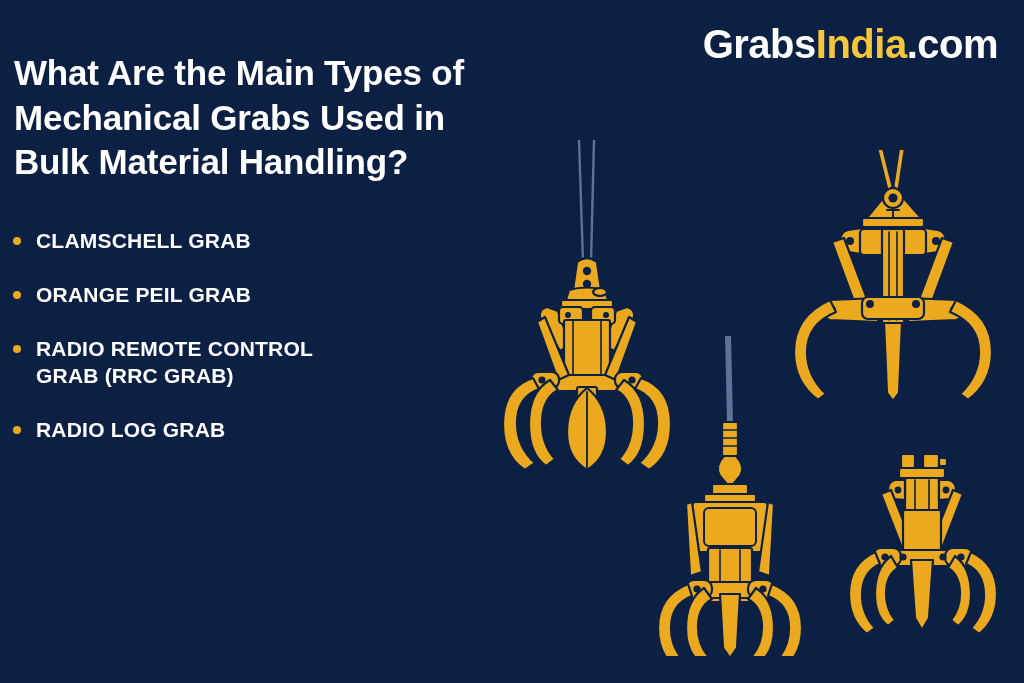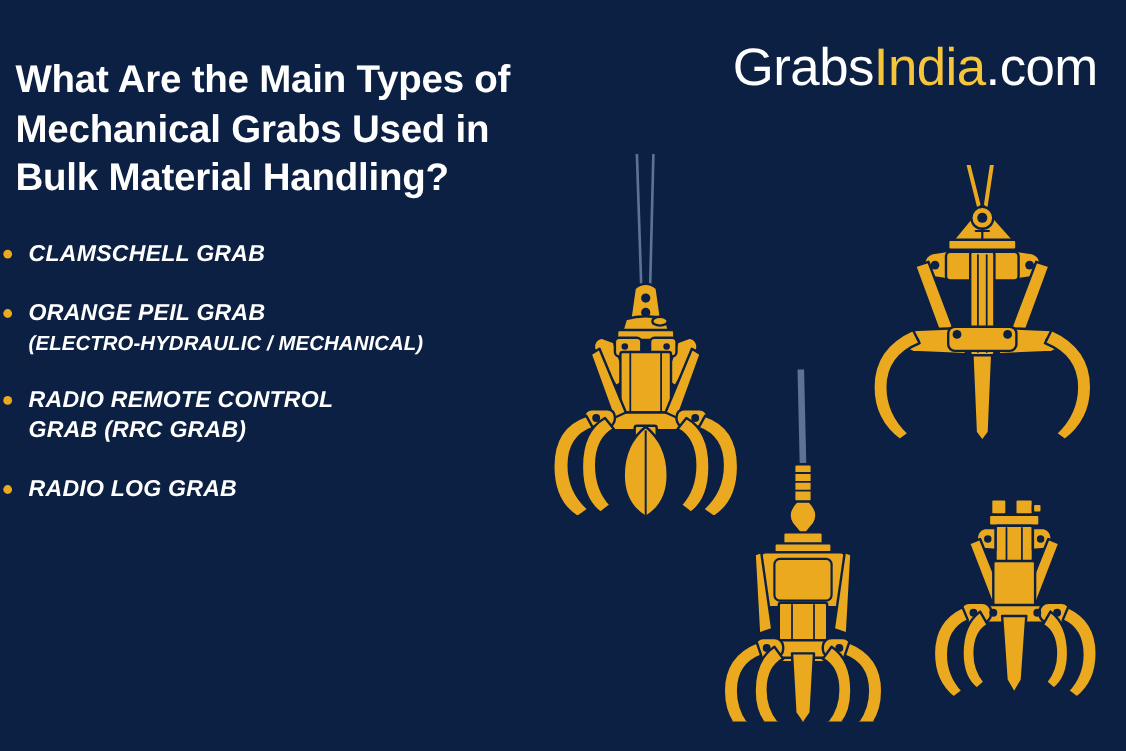--- a/index.html
+++ b/index.html
@@ -15,24 +15,24 @@
     position: relative;
     width: 1024px;
     height: 683px;
     background: #0c2044;
     overflow: hidden;
   }
 
   
   .logo {
     position: absolute;
-    top: 38px;
+    top: 24px;
     right: 26px;
-    font-size: 48px;
-    font-weight: 400;
+    font-size: 40px;
+    font-weight: 700;
     letter-spacing: -0.5px;
     line-height: 1;
     white-space: nowrap;
   }
   .logo .w { color: #ffffff; }
   .logo .y { color: #f5c63c; }
 
   
   .title {
     position: absolute;
@@ -290,29 +290,28 @@
   <div class="logo">
     <span class="w">Grabs</span><span class="y">India</span><span class="w">.com</span>
   </div>
 
   <h1 class="title">
     <span class="tline">What Are the Main Types of</span>
     <span class="tline">Mechanical Grabs Used in</span>
     <span class="tline">Bulk Material Handling?</span>
   </h1>
 
-  <ul class="bullets" style="list-style:none;margin:2px;padding:0;font-style:italic;">
+  <ul class="bullets" style="list-style:none;margin:12px;padding:0;">
     <li class="bullet-item">
       <span class="bullet-dot"></span>
       <span class="bullet-main">CLAMSCHELL GRAB</span>
     </li>
     <li class="bullet-item">
       <span class="bullet-dot"></span>
       <span class="bullet-main">ORANGE PEIL GRAB</span>
-      <span class="bullet-sub">(ELECTRO-HYDRAULIC / MECHANICAL)</span>
     </li>
     <li class="bullet-item">
       <span class="bullet-dot"></span>
       <span class="bullet-main">RADIO REMOTE CONTROL
 GRAB (RRC GRAB)</span>
 
     </li>
     <li class="bullet-item">
       <span class="bullet-dot"></span>
       <span class="bullet-main">RADIO LOG GRAB</span>

